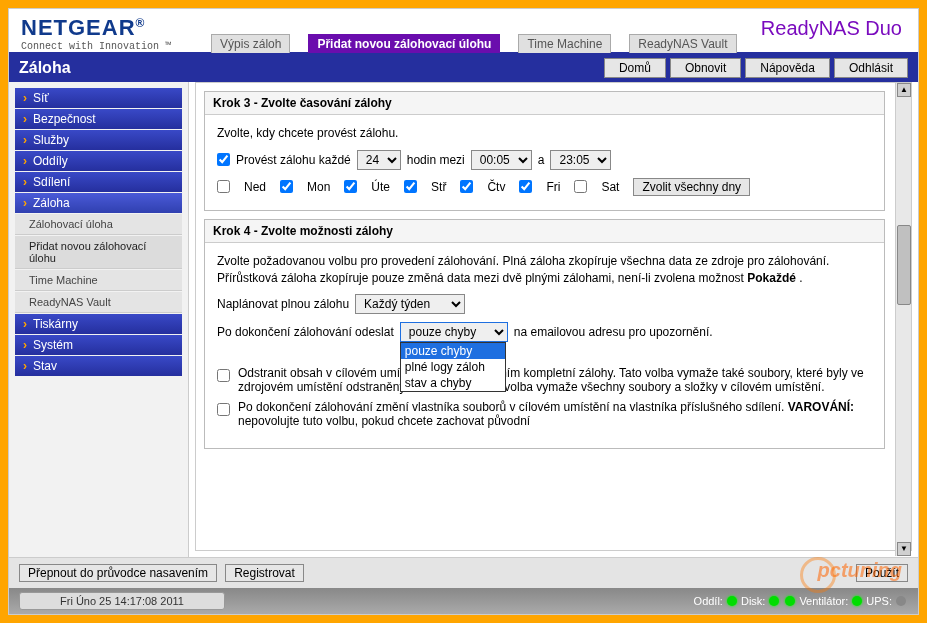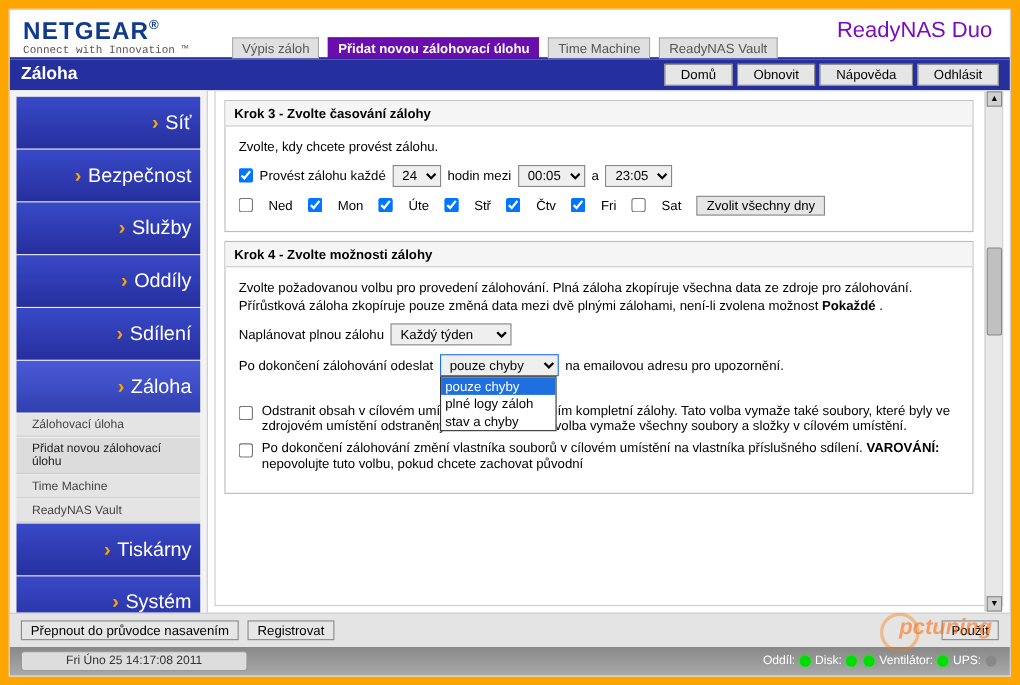--- a/index.html
+++ b/index.html
@@ -2,29 +2,29 @@
 <html><head>
 <meta charset="utf-8">
 <style>
 * { box-sizing: border-box; margin: 0; padding: 0; }
 body { font-family: Tahoma, Arial, sans-serif; font-size: 12px; background: #FFA500; width: 927px; height: 623px; overflow: hidden; }
 .app { background: #fff; margin: 8px; height: 607px; border: 1px solid #ccc; position: relative; display: flex; flex-direction: column; }
 .header { display: flex; align-items: flex-end; padding: 6px 12px 0 12px; border-bottom: 2px solid #252F9E; position: relative; }
 .logo { color: #103A8C; font-weight: bold; font-size: 22px; letter-spacing: 1px; display:flex; flex-direction:column;}
 .logo small { font-size: 10px; letter-spacing:0; font-weight:normal; color:#555;font-family:Liberation Mono, monospace;}
 .product { position: absolute; right: 16px; top: 8px; color: #7A0BBE; font-size: 20px; font-weight: normal; }
-.tabs { display: flex; gap: 8px; margin-left: 40px; margin-bottom:-1px;}
+.tabs { display: flex; gap: 18px; margin-left: 40px; margin-bottom:-1px;}
 .tab { background: #E0E0E0; border: 1px solid #aaa; border-bottom: none; padding: 2px 8px; color: #555; font-size: 12px; cursor: pointer; }
 .tab.active { background: #6A0DAD; color: #fff; border-color: #6A0DAD; font-weight: bold; }
 .subheader { background: #252F9E; color: #fff; display: flex; align-items: center; padding: 4px 10px; }
 .subheader .title { font-size: 16px; font-weight: bold; flex: 1; }
 .subheader button { background: #E6E6E6; border: 1px solid #888; margin-left: 4px; padding: 2px 14px; font-size: 12px; cursor: pointer; }
 .body { flex:1; display: flex; overflow:hidden;}
 .sidebar { width: 180px; background: #F2F2F2; border-right: 1px solid #ccc; padding: 6px; }
-.nav-item { background: linear-gradient(#3949C7,#252F9E); color: #fff; padding: 13px 8px; margin-bottom: 1px; cursor: pointer; font-size:18px; position:relative;text-align:right;}
+.nav-item { background: linear-gradient(#3949C7,#252F9E); color: #fff; padding: 3px 8px; margin-bottom: 1px; cursor: pointer; font-size:12px; position:relative;}
 .nav-item::before{content:"›"; color:#FFA500; margin-right:6px; font-weight:bold;}
 .nav-item.active{ background: linear-gradient(#4A5AD8,#3040B0);}
 .nav-sub { background: #E4E4E4; color: #444; padding: 4px 8px 4px 14px; margin-bottom:1px; font-size:11px; cursor:pointer; border-bottom:1px solid #ccc;}
 .nav-sub.selected{color:#222; background:#dcdcdc;}
 .content { flex:1; position:relative; padding: 0 6px 6px 6px; overflow:hidden;}
 .scroll-area{ height:100%; overflow-y:auto; border:1px solid #ccc; background:#fff; padding:0;}
 .section { border:1px solid #bbb; margin:8px; padding:8px 12px 14px 12px;}
 .section-title{ font-weight:bold; margin:-8px -12px 10px -12px; padding:4px 8px; border-bottom:1px solid #ccc; background:#F5F5F5;}
 .row{ margin:8px 0; display:flex; align-items:center; flex-wrap:wrap; gap:6px;}
 select, input[type=text]{ border:1px solid #888; padding:1px 4px; font-size:12px;}

